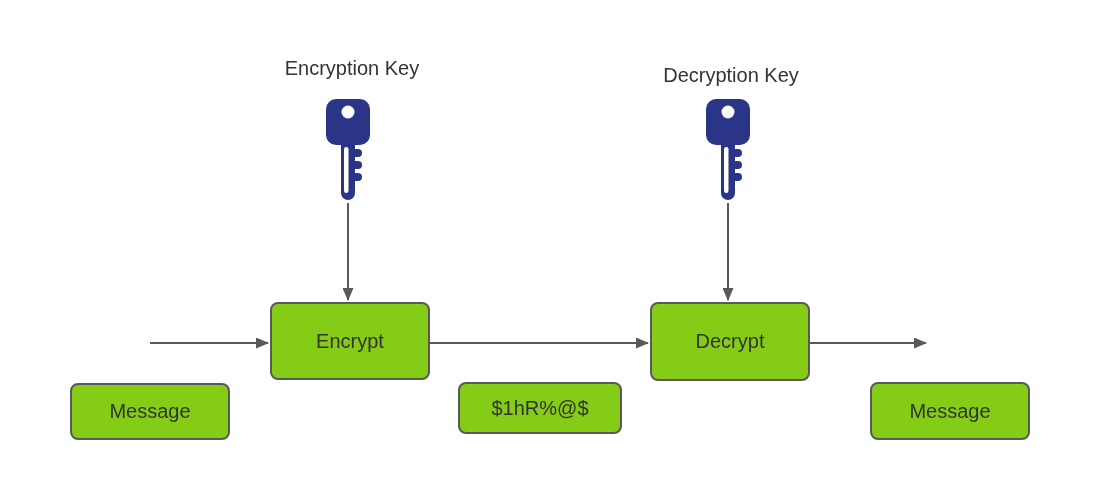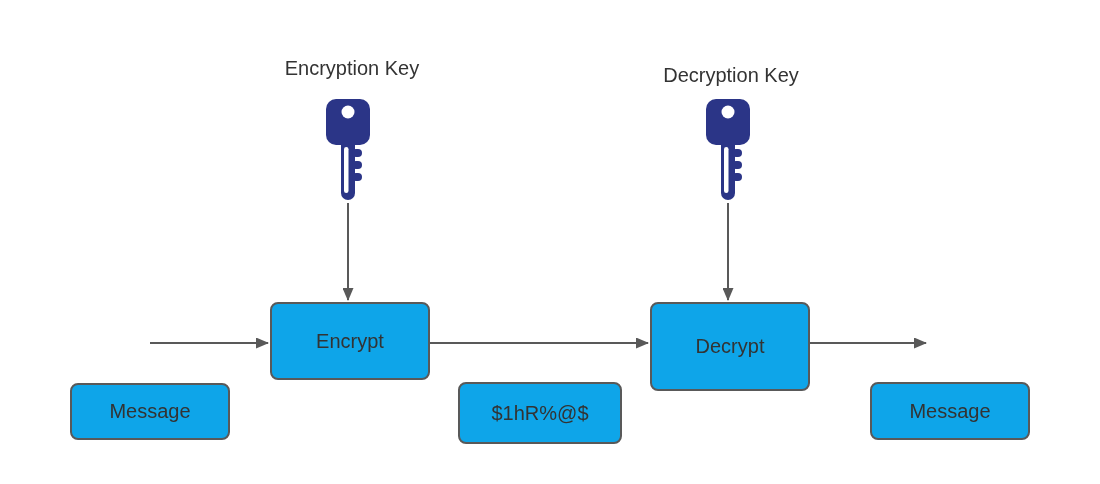--- a/index.html
+++ b/index.html
@@ -26,21 +26,21 @@
   .arrow-line {
     stroke: #595959;
     stroke-width: 2;
     fill: none;
   }
   .node-box {
     position: absolute;
     box-sizing: border-box;
     border: 2px solid #595959;
     border-radius: 8px;
-    background: #0ea5e9;
+    background: #84cc16;
     display: flex;
     align-items: center;
     justify-content: center;
     font-size: 20px;
     color: #333333;
   }
   .key-label {
     position: absolute;
     width: 240px;
     text-align: center;
@@ -96,29 +96,29 @@
     <line class="arrow-line" x1="430" y1="343" x2="648" y2="343" marker-end="url(#arrowhead)"></line>
     <line class="arrow-line" x1="810" y1="343" x2="926" y2="343" marker-end="url(#arrowhead)"></line>
     <line class="arrow-line" x1="348" y1="203" x2="348" y2="300" marker-end="url(#arrowhead)"></line>
     <line class="arrow-line" x1="728" y1="203" x2="728" y2="300" marker-end="url(#arrowhead)"></line>
   </svg>
 
   <div class="node-box" style="left:270px; top:302px; width:160px; height:78px;">
     <span>Encrypt</span>
   </div>
 
-  <div class="node-box" style="left:650px; top:302px; width:160px; height:89px;">
+  <div class="node-box" style="left:650px; top:302px; width:160px; height:79px;">
     <span>Decrypt</span>
   </div>
 
   <div class="node-box" style="left:70px; top:383px; width:160px; height:57px;">
     <span>Message</span>
   </div>
 
-  <div class="node-box" style="left:458px; top:382px; width:164px; height:62px;">
+  <div class="node-box" style="left:458px; top:382px; width:164px; height:52px;">
     <span>$1hR%@$</span>
   </div>
 
   <div class="node-box" style="left:870px; top:382px; width:160px; height:58px;">
     <span>Message</span>
   </div>
 
 </div>
 
 </body></html>

